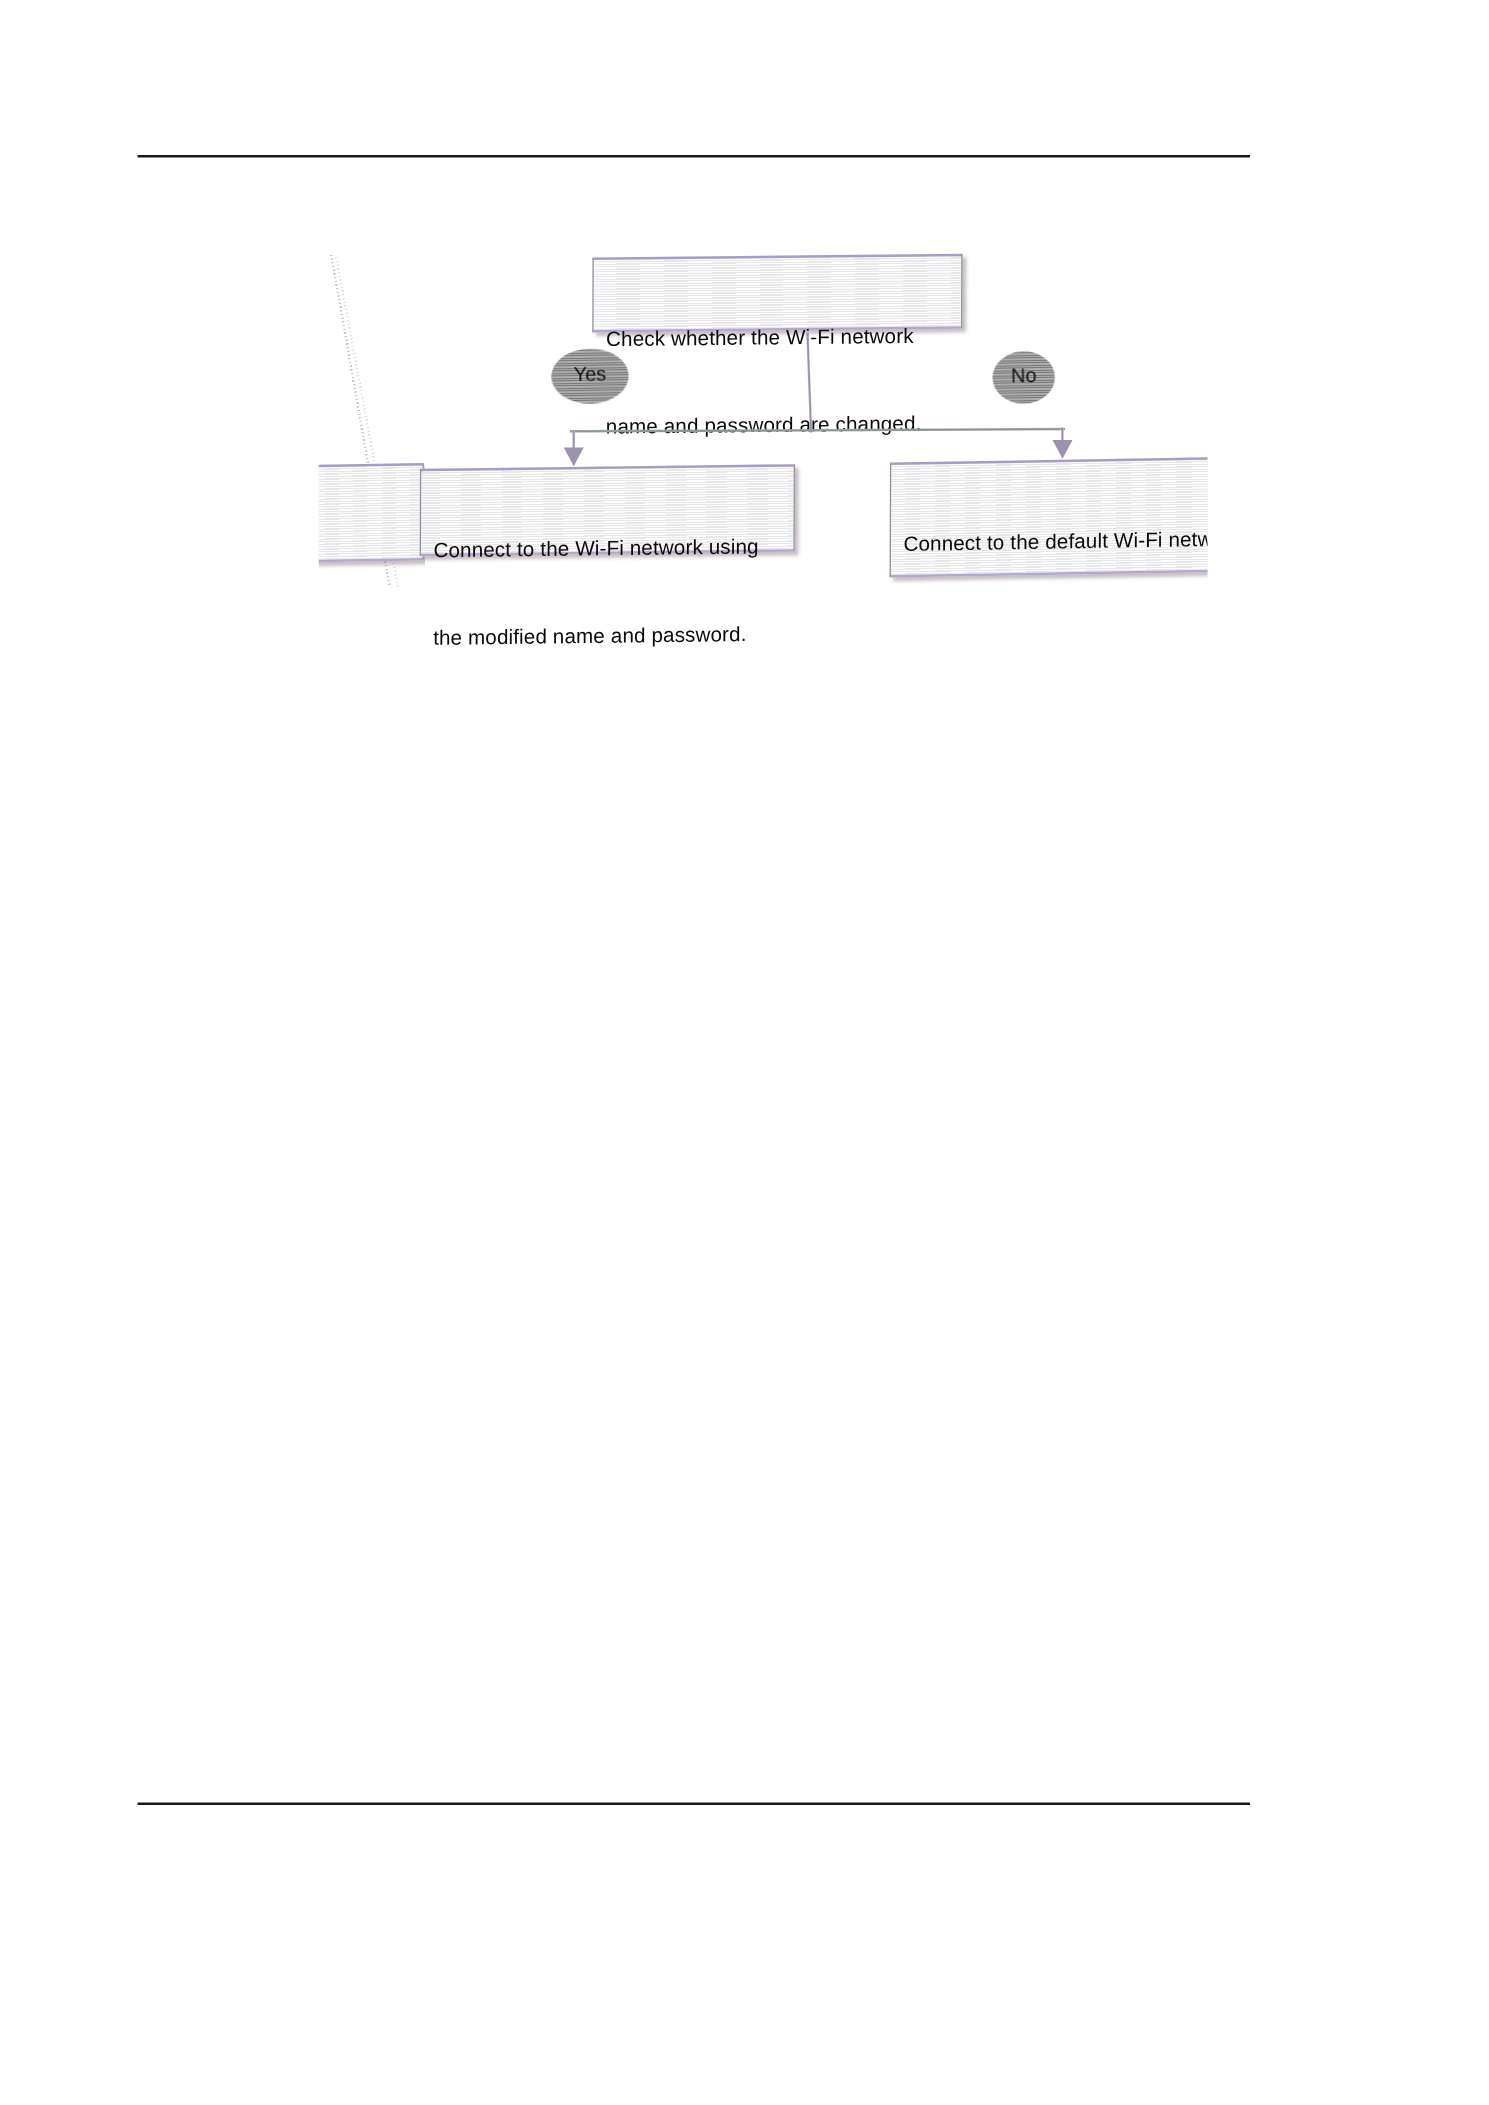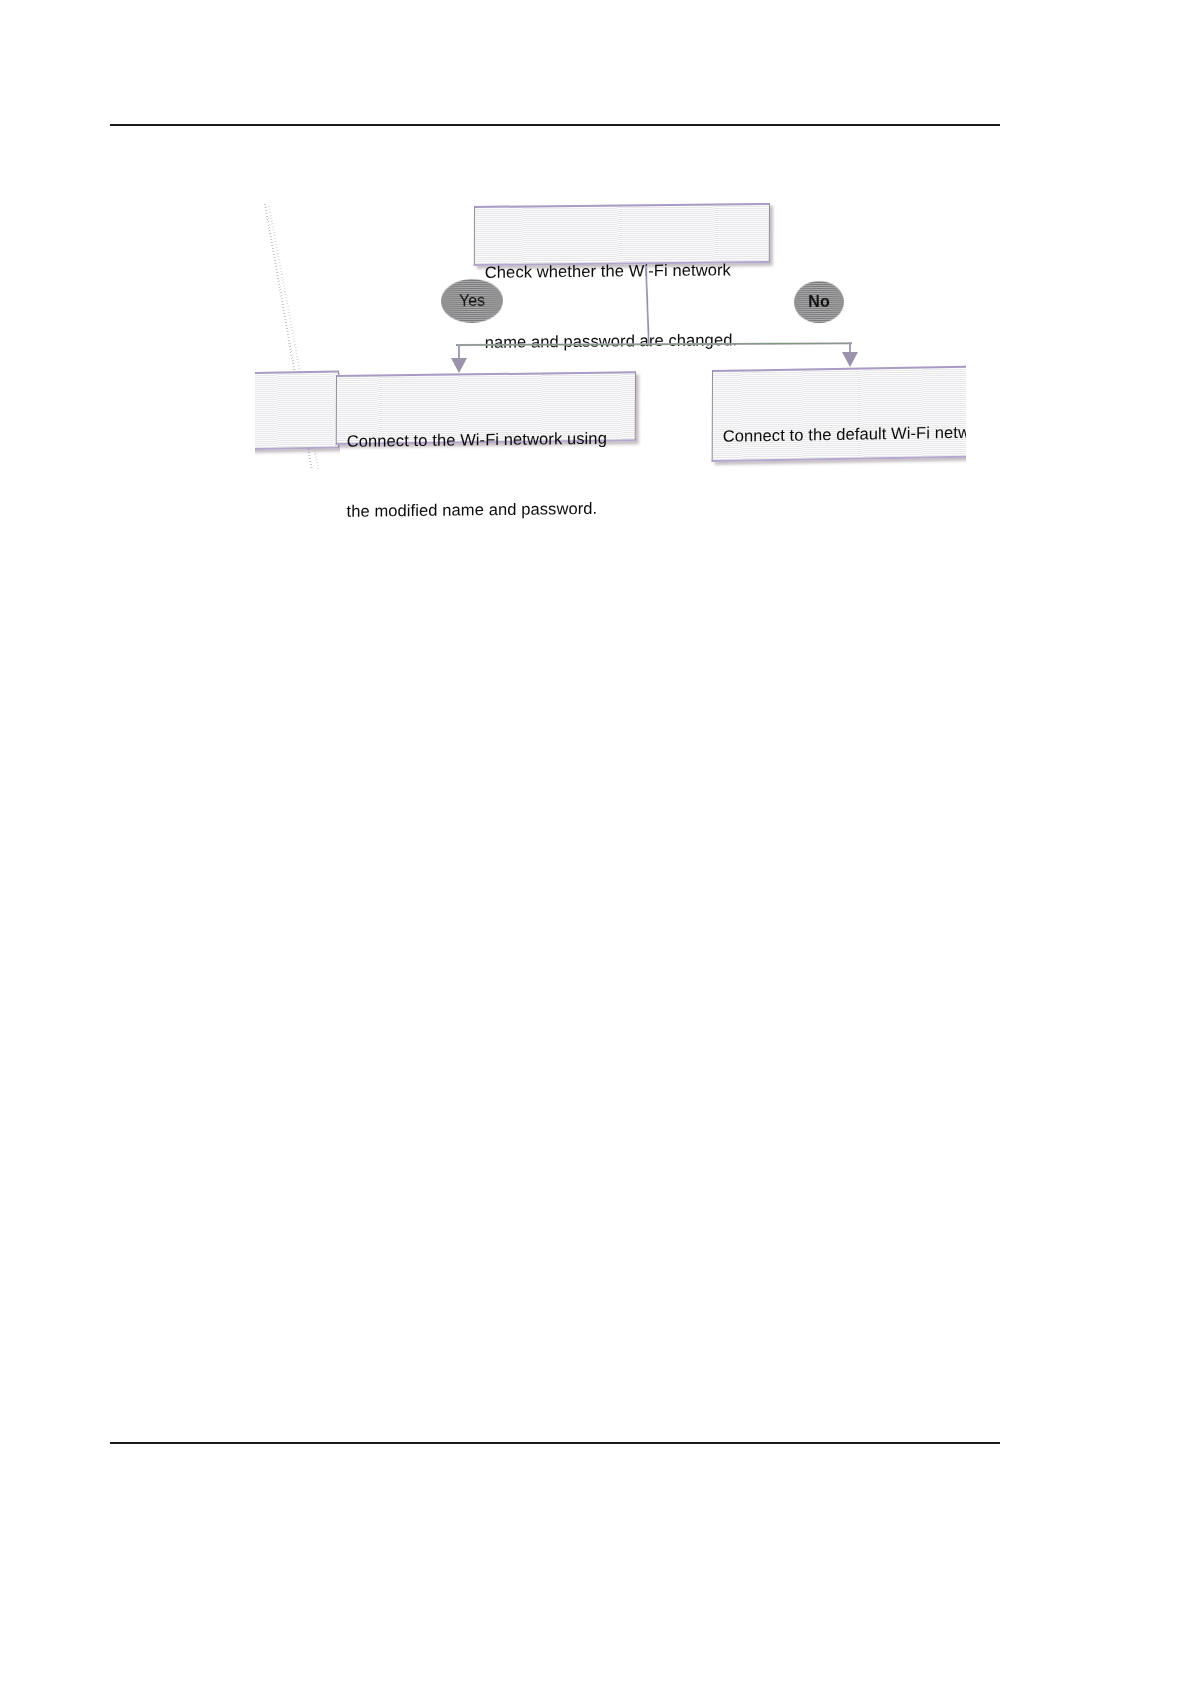--- a/index.html
+++ b/index.html
@@ -132,21 +132,20 @@
   }
   #ell-yes {
     left: 441px; top: 279px;
     width: 62px; height: 44px;
     transform: rotate(-1deg);
   }
   #ell-no {
     left: 794px; top: 281px;
     width: 50px; height: 42px;
     transform: rotate(-1deg);
-    font-weight: bold;
   }
 
   
   .conn {
     position: absolute;
     background: #6f6f86;
   }
   .conn.h {
     height: 2px;
     background: linear-gradient(to bottom,

